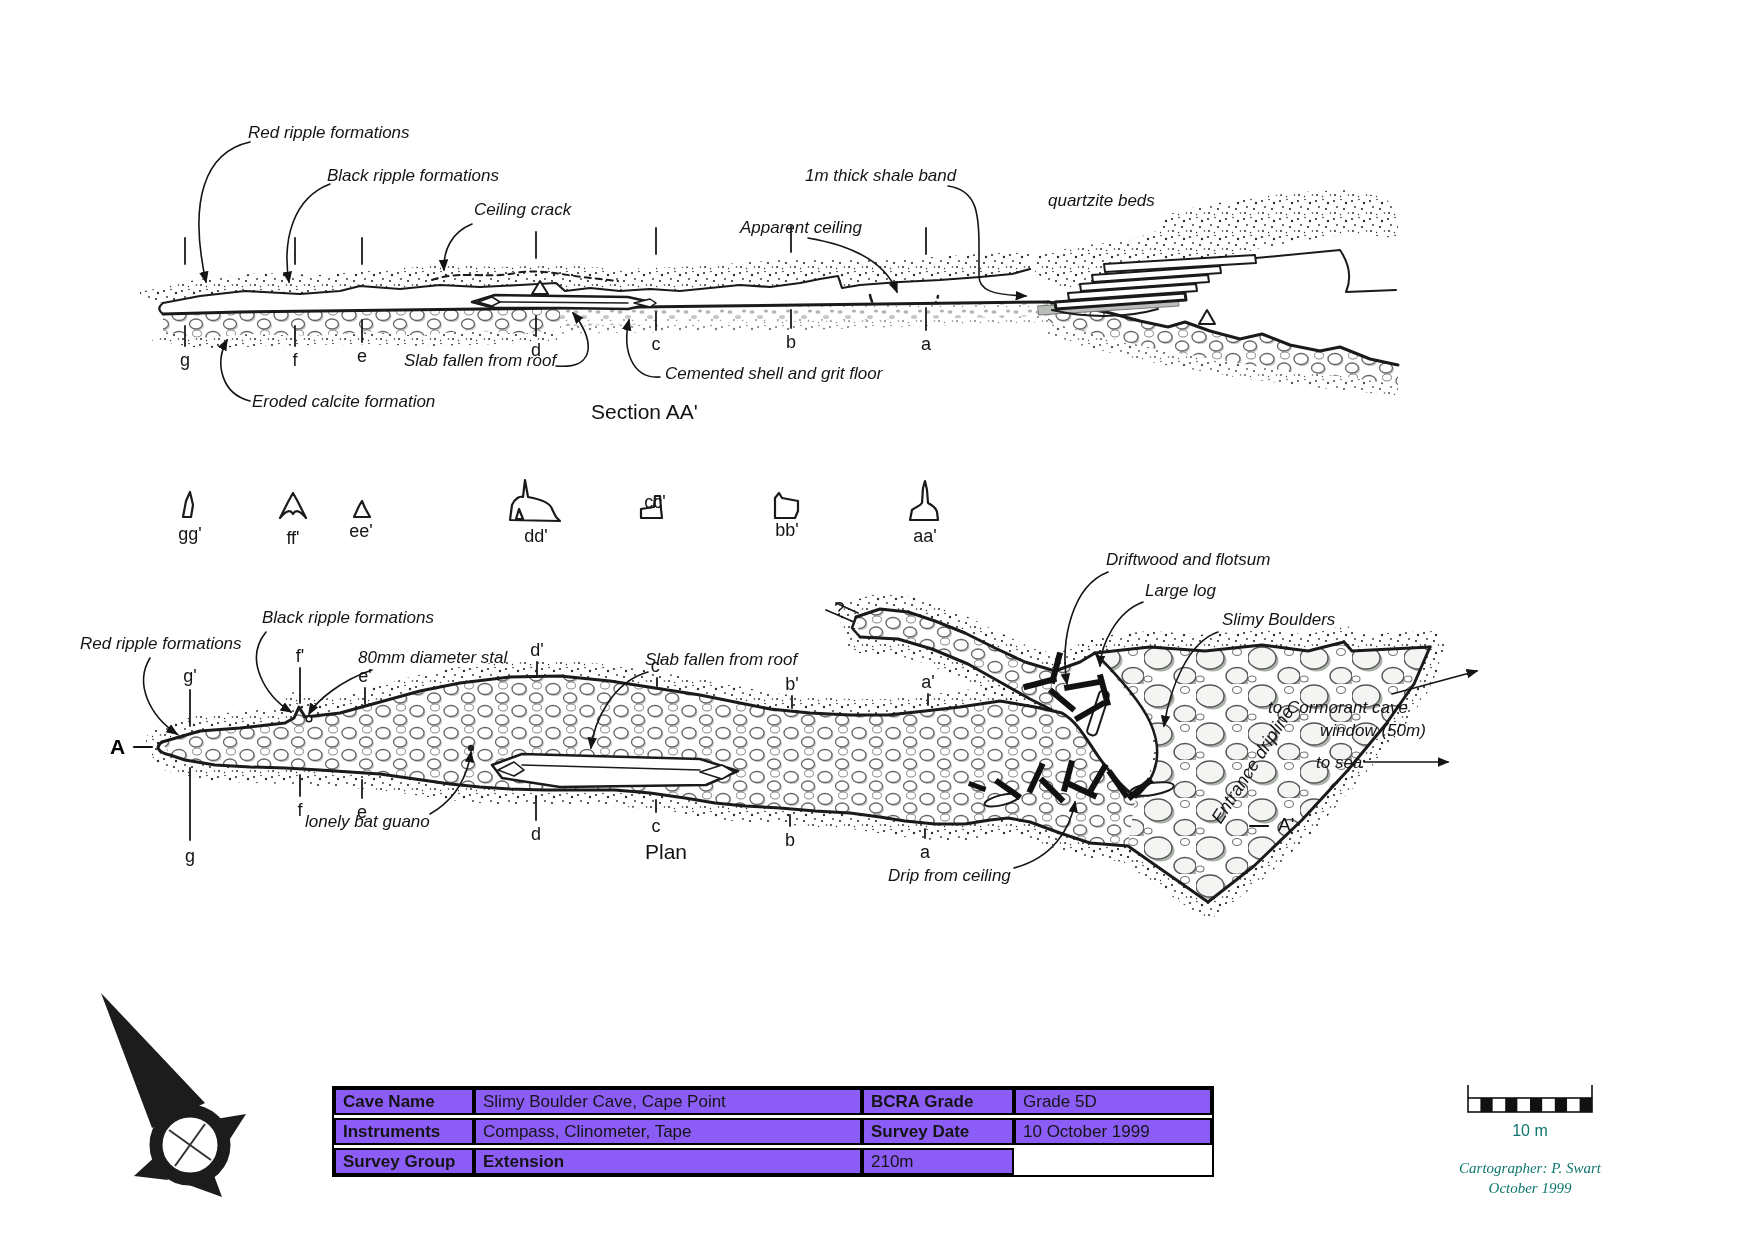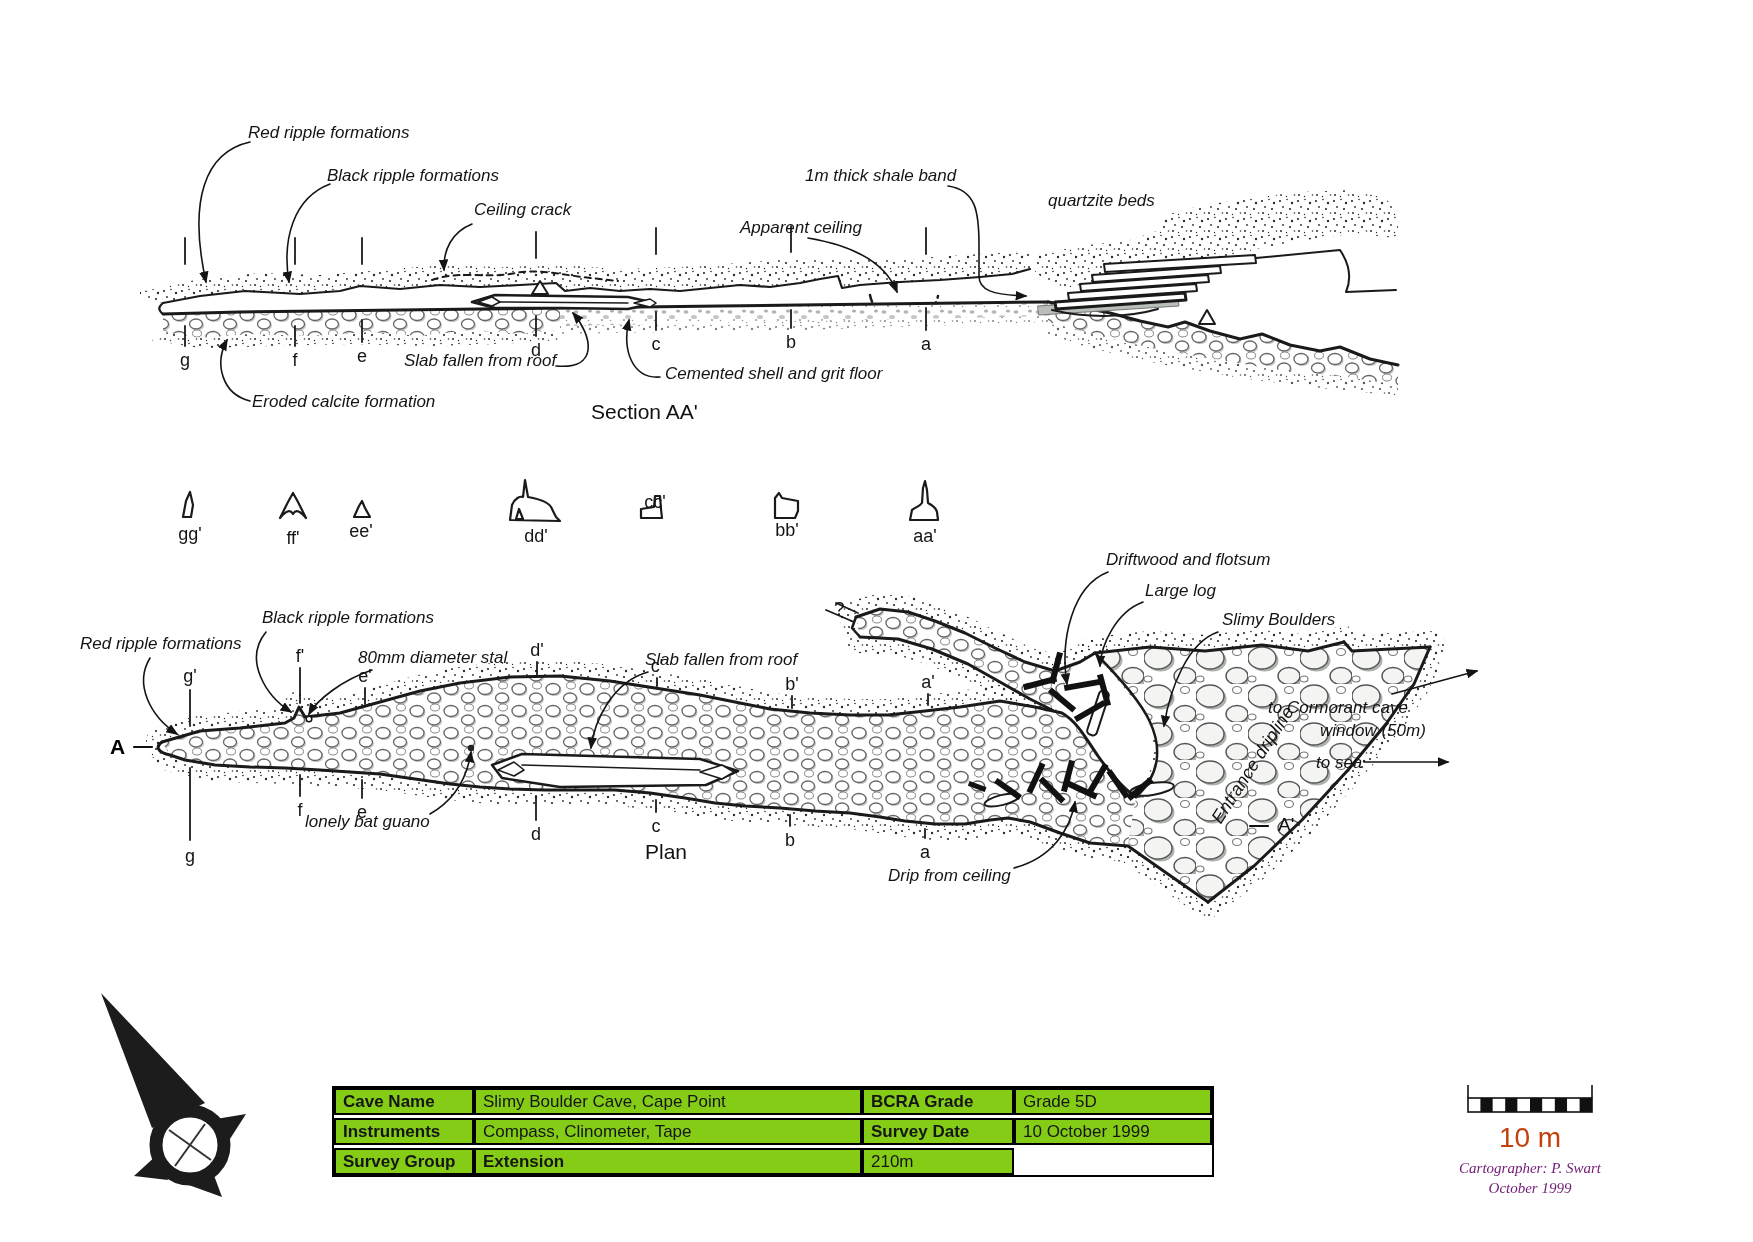--- a/index.html
+++ b/index.html
@@ -13,27 +13,27 @@
   .ttl{position:absolute;font:21px "Liberation Sans",sans-serif;color:#111;white-space:nowrap;}
   .endpt{position:absolute;font:bold 21px "Liberation Sans",sans-serif;color:#000;}
   .endpt2{position:absolute;font:19px "Liberation Sans",sans-serif;color:#111;}
   .qmark{position:absolute;font:19px "Liberation Sans",sans-serif;color:#111;}
   .dripline{position:absolute;font:italic 18px "Liberation Sans",sans-serif;color:#141414;
       white-space:nowrap;transform:translate(-50%,-50%) rotate(-57deg);}
   .survey-table{position:absolute;left:332px;top:1086px;background:#fff;
       border:2px solid #000;display:grid;
       grid-template-columns:140px 388px 152px 198px;grid-auto-rows:27px;
       row-gap:3px;column-gap:0;}
-  .survey-table>div{border:2px solid #000;background:#84cc16;font-size:17px;
+  .survey-table>div{border:2px solid #000;background:#8b5cf6;font-size:17px;
       line-height:23px;padding:0 7px;overflow:hidden;white-space:nowrap;}
   .survey-table .hd{font-weight:bold;}
   .scale-label{position:absolute;left:1468px;top:1122px;width:124px;text-align:center;
-      font-size:28px;color:#c2410c;}
+      font-size:16px;color:#0f766e;}
   .credit{position:absolute;left:1418px;width:224px;text-align:center;
-      font:italic 15px "Liberation Serif",serif;color:#701a75;}
+      font:italic 15px "Liberation Serif",serif;color:#0f766e;}
 </style>
 </head>
 <body>
 
 <svg width="1753" height="1242" viewBox="0 0 1753 1242">
   <defs>
     <marker id="ah" markerWidth="9" markerHeight="8" refX="6.5" refY="3" orient="auto">
       <path d="M0,0 L7.5,3 L0,6 Z" fill="#141414"></path>
     </marker>
     <pattern id="stip" width="18" height="18" patternUnits="userSpaceOnUse">

